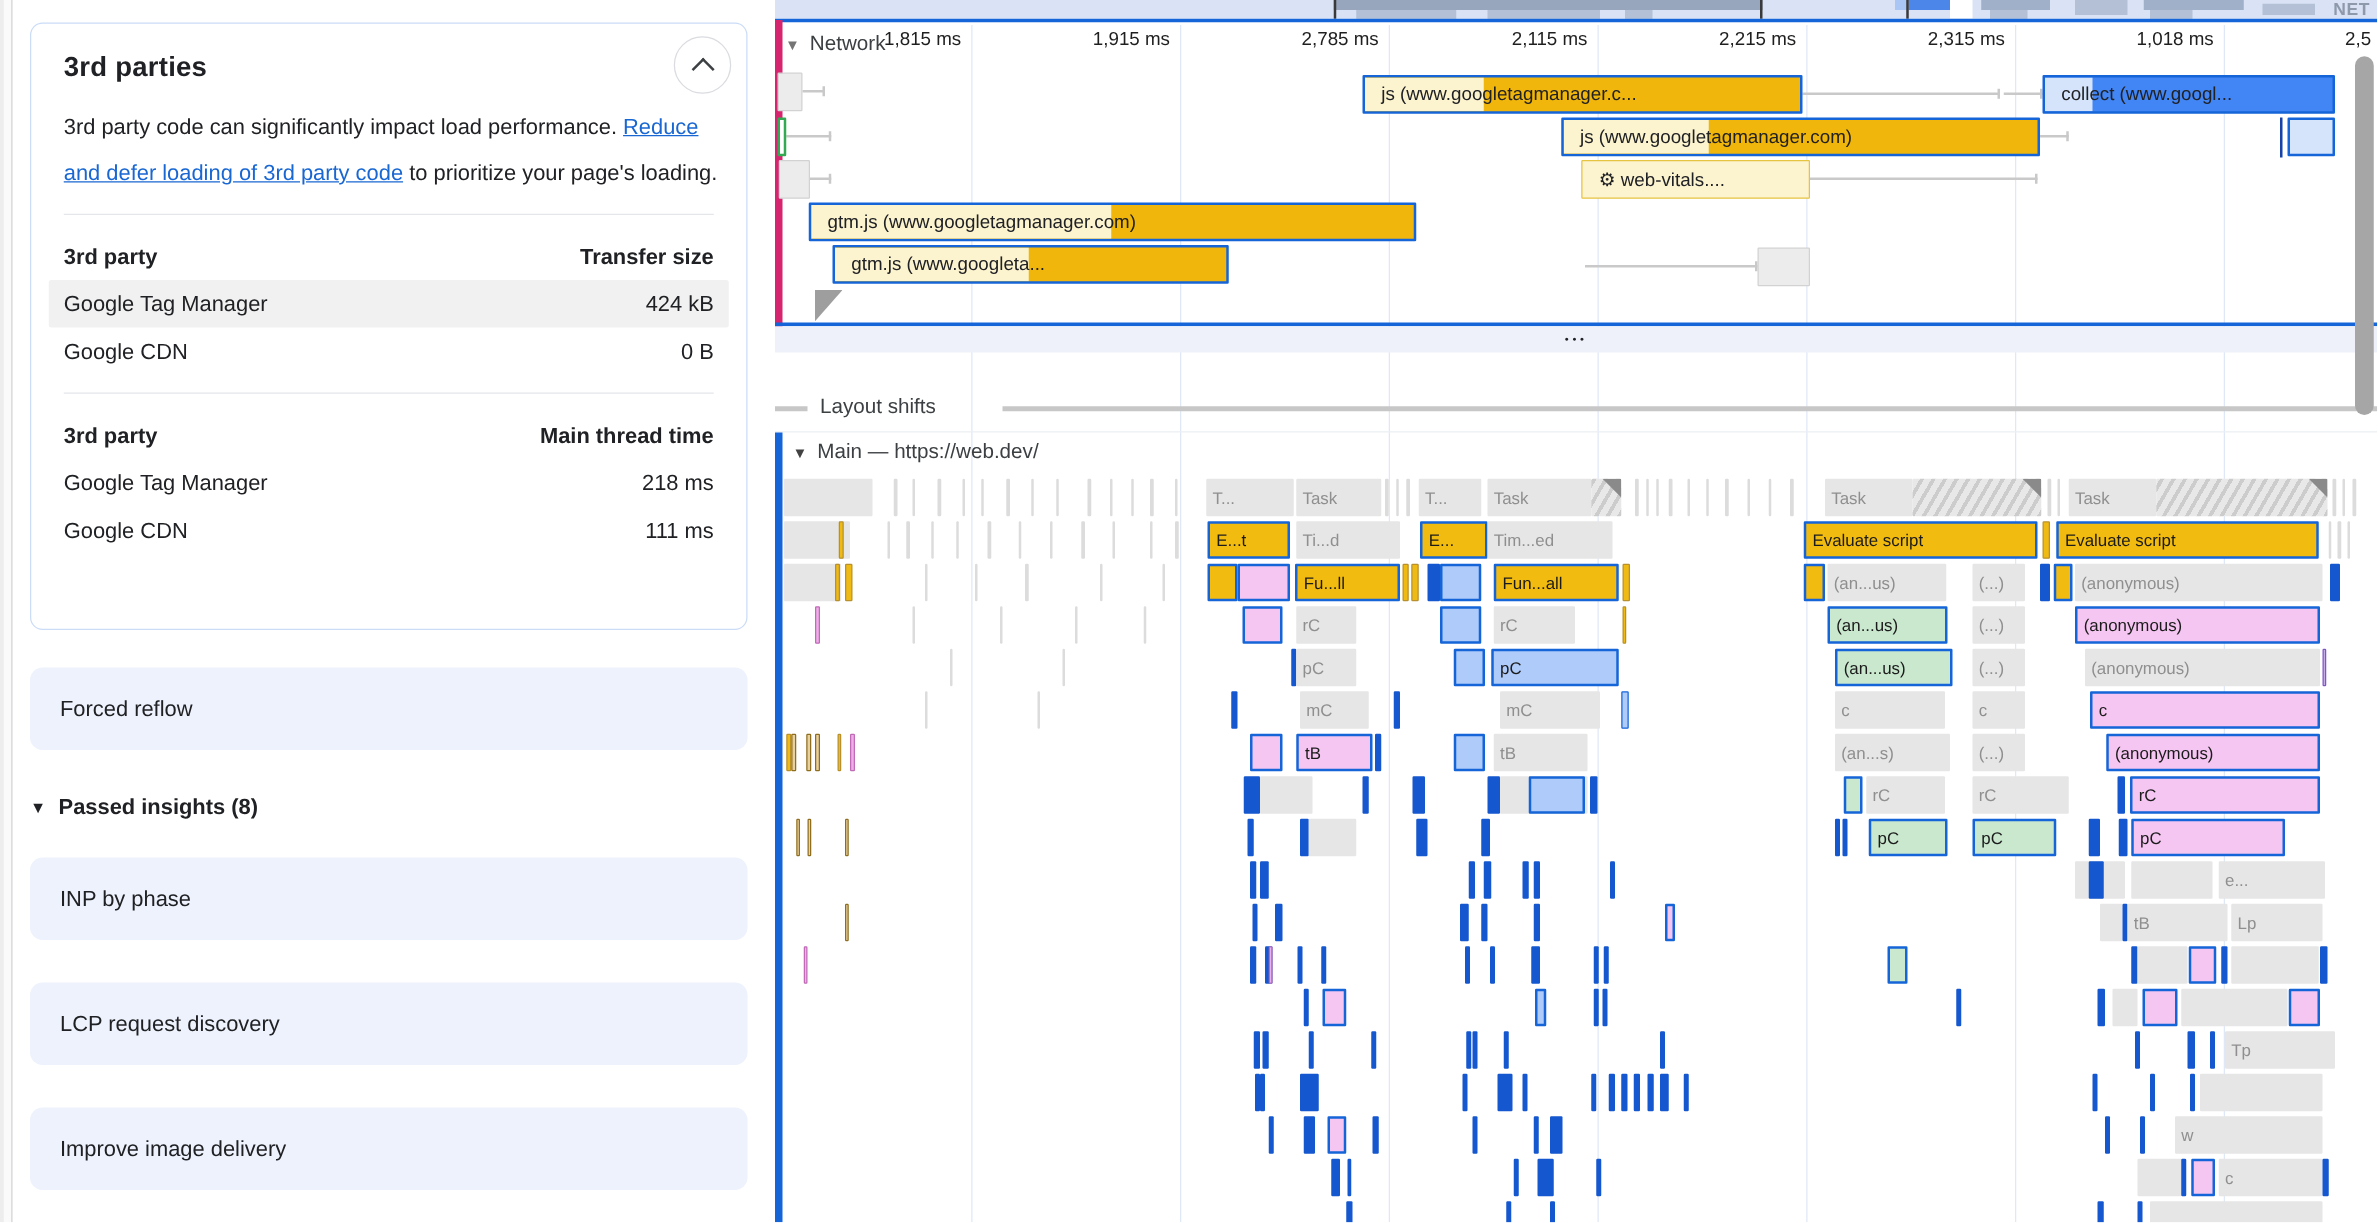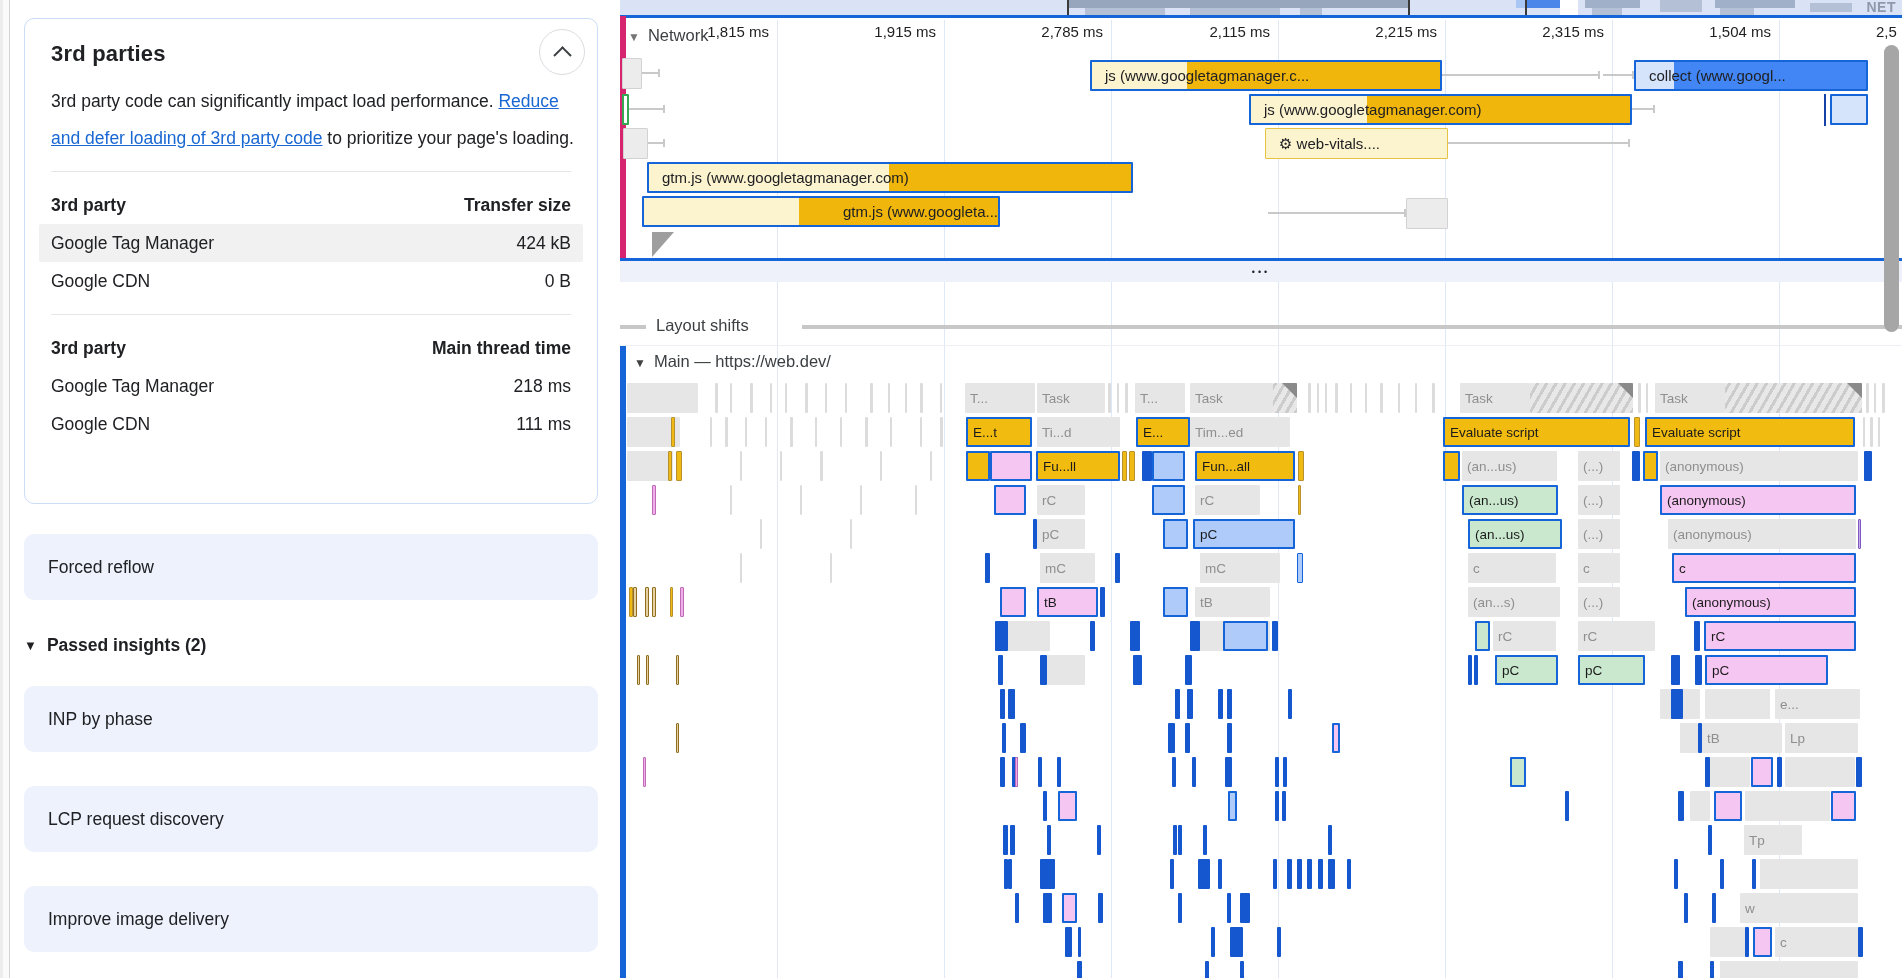--- a/index.html
+++ b/index.html
@@ -136,21 +136,21 @@
         </div>
       </div>
     </div>
 
     <div class="side-card" style="top:534px;">
       <span>Forced reflow</span>
     </div>
 
     <div class="passed-hdr">
       <span class="tri">▼</span>
-      <span>Passed insights (2)</span>
+      <span>Passed insights (8)</span>
     </div>
 
     <div class="side-card" style="top:686px;">
       <span>INP by phase</span>
     </div>
     <div class="side-card" style="top:886px;">
       <span>Improve image delivery</span>
     </div>
     <div class="side-card" style="top:786px;">
       <span>LCP request discovery</span>
@@ -179,21 +179,21 @@
       </div>
     <div class="topline"></div>
 
     <div class="ruler" id="ruler">
         <div class="tick-label" style="left: 67px;">1,815 ms</div>
         <div class="tick-label" style="left: 234px;">1,915 ms</div>
         <div class="tick-label" style="left: 401px;">2,785 ms</div>
         <div class="tick-label" style="left: 568px;">2,115 ms</div>
         <div class="tick-label" style="left: 735px;">2,215 ms</div>
         <div class="tick-label" style="left: 902px;">2,315 ms</div>
-        <div class="tick-label" style="left: 1069px;">1,504 ms</div>
+        <div class="tick-label" style="left: 1069px;">1,018 ms</div>
         <div class="tick-label" style="left: 1256px; text-align: left; width: 40px;">2,5</div>
       </div>
     <div id="gridlines">
         <div class="gridline" style="left: 157px;"></div>
         <div class="gridline" style="left: 324px;"></div>
         <div class="gridline" style="left: 491px;"></div>
         <div class="gridline" style="left: 658px;"></div>
         <div class="gridline" style="left: 825px;"></div>
         <div class="gridline" style="left: 992px;"></div>
         <div class="gridline" style="left: 1159px;"></div>
@@ -230,21 +230,21 @@
         <div class="whisk" style="left: 28px; width: 17px; top: 142px;"></div>
         <div class="nbar nb-grayblock" style="left: 3px; top: 128px; width: 25px;"></div>
         <div class="whisk" style="left: 828px; width: 182px; top: 142px;"></div>
         <div class="nbar nb-cream" style="left: 645px; top: 128px; width: 183px;">
           <span>⚙ web-vitals....</span>
         </div>
         <div class="nbar nb-yellow" style="left: 27px; top: 162px; width: 486px;">
           <div class="lt" style="width: 240px;"></div>
           <span>gtm.js (www.googletagmanager.com)</span>
         </div>
-        <div class="nbar nb-yellow" style="left: 22px; top: 196px; width: 358px; justify-content: flex-end;">
+        <div class="nbar nb-yellow" style="left: 46px; top: 196px; width: 317px;">
           <div class="lt" style="width: 155px;"></div>
           <span>gtm.js (www.googleta...</span>
         </div>
         <div class="whisk" style="left: 648px; width: 138px; top: 212px;"></div>
         <div class="nbar nb-grayblock" style="left: 786px; top: 198px; width: 42px;"></div>
       </div>
     <div class="net-corner"></div>
     <div class="netline"></div>
 
     <div class="handle-strip">
@@ -578,21 +578,21 @@
         <div class="fbox k-b" style="left: 390px; top: 825px; width: 5px;"></div>
         <div class="fbox k-b" style="left: 427px; top: 825px; width: 4px;"></div>
         <div class="fbox k-b" style="left: 477px; top: 825px; width: 4px;"></div>
         <div class="fbox k-b" style="left: 553px; top: 825px; width: 4px;"></div>
         <div class="fbox k-b" style="left: 558px; top: 825px; width: 4px;"></div>
         <div class="fbox k-b" style="left: 583px; top: 825px; width: 4px;"></div>
         <div class="fbox k-b" style="left: 708px; top: 825px; width: 4px;"></div>
         <div class="fbox k-b" style="left: 1088px; top: 825px; width: 4px;"></div>
         <div class="fbox k-b" style="left: 1130px; top: 825px; width: 6px;"></div>
         <div class="fbox k-b" style="left: 1148px; top: 825px; width: 4px;"></div>
-        <div class="fbox k-t" style="left: 1124px; top: 825px; width: 58px;">
+        <div class="fbox k-t" style="left: 1160px; top: 825px; width: 88px;">
           <span>Tp</span>
         </div>
         <div class="fbox k-b" style="left: 384px; top: 859px; width: 4px;"></div>
         <div class="fbox k-b" style="left: 388px; top: 859px; width: 4px;"></div>
         <div class="fbox k-b" style="left: 420px; top: 859px; width: 15px;"></div>
         <div class="fbox k-b" style="left: 550px; top: 859px; width: 4px;"></div>
         <div class="fbox k-b" style="left: 578px; top: 859px; width: 12px;"></div>
         <div class="fbox k-b" style="left: 598px; top: 859px; width: 4px;"></div>
         <div class="fbox k-b" style="left: 653px; top: 859px; width: 4px;"></div>
         <div class="fbox k-b" style="left: 667px; top: 859px; width: 5px;"></div>

